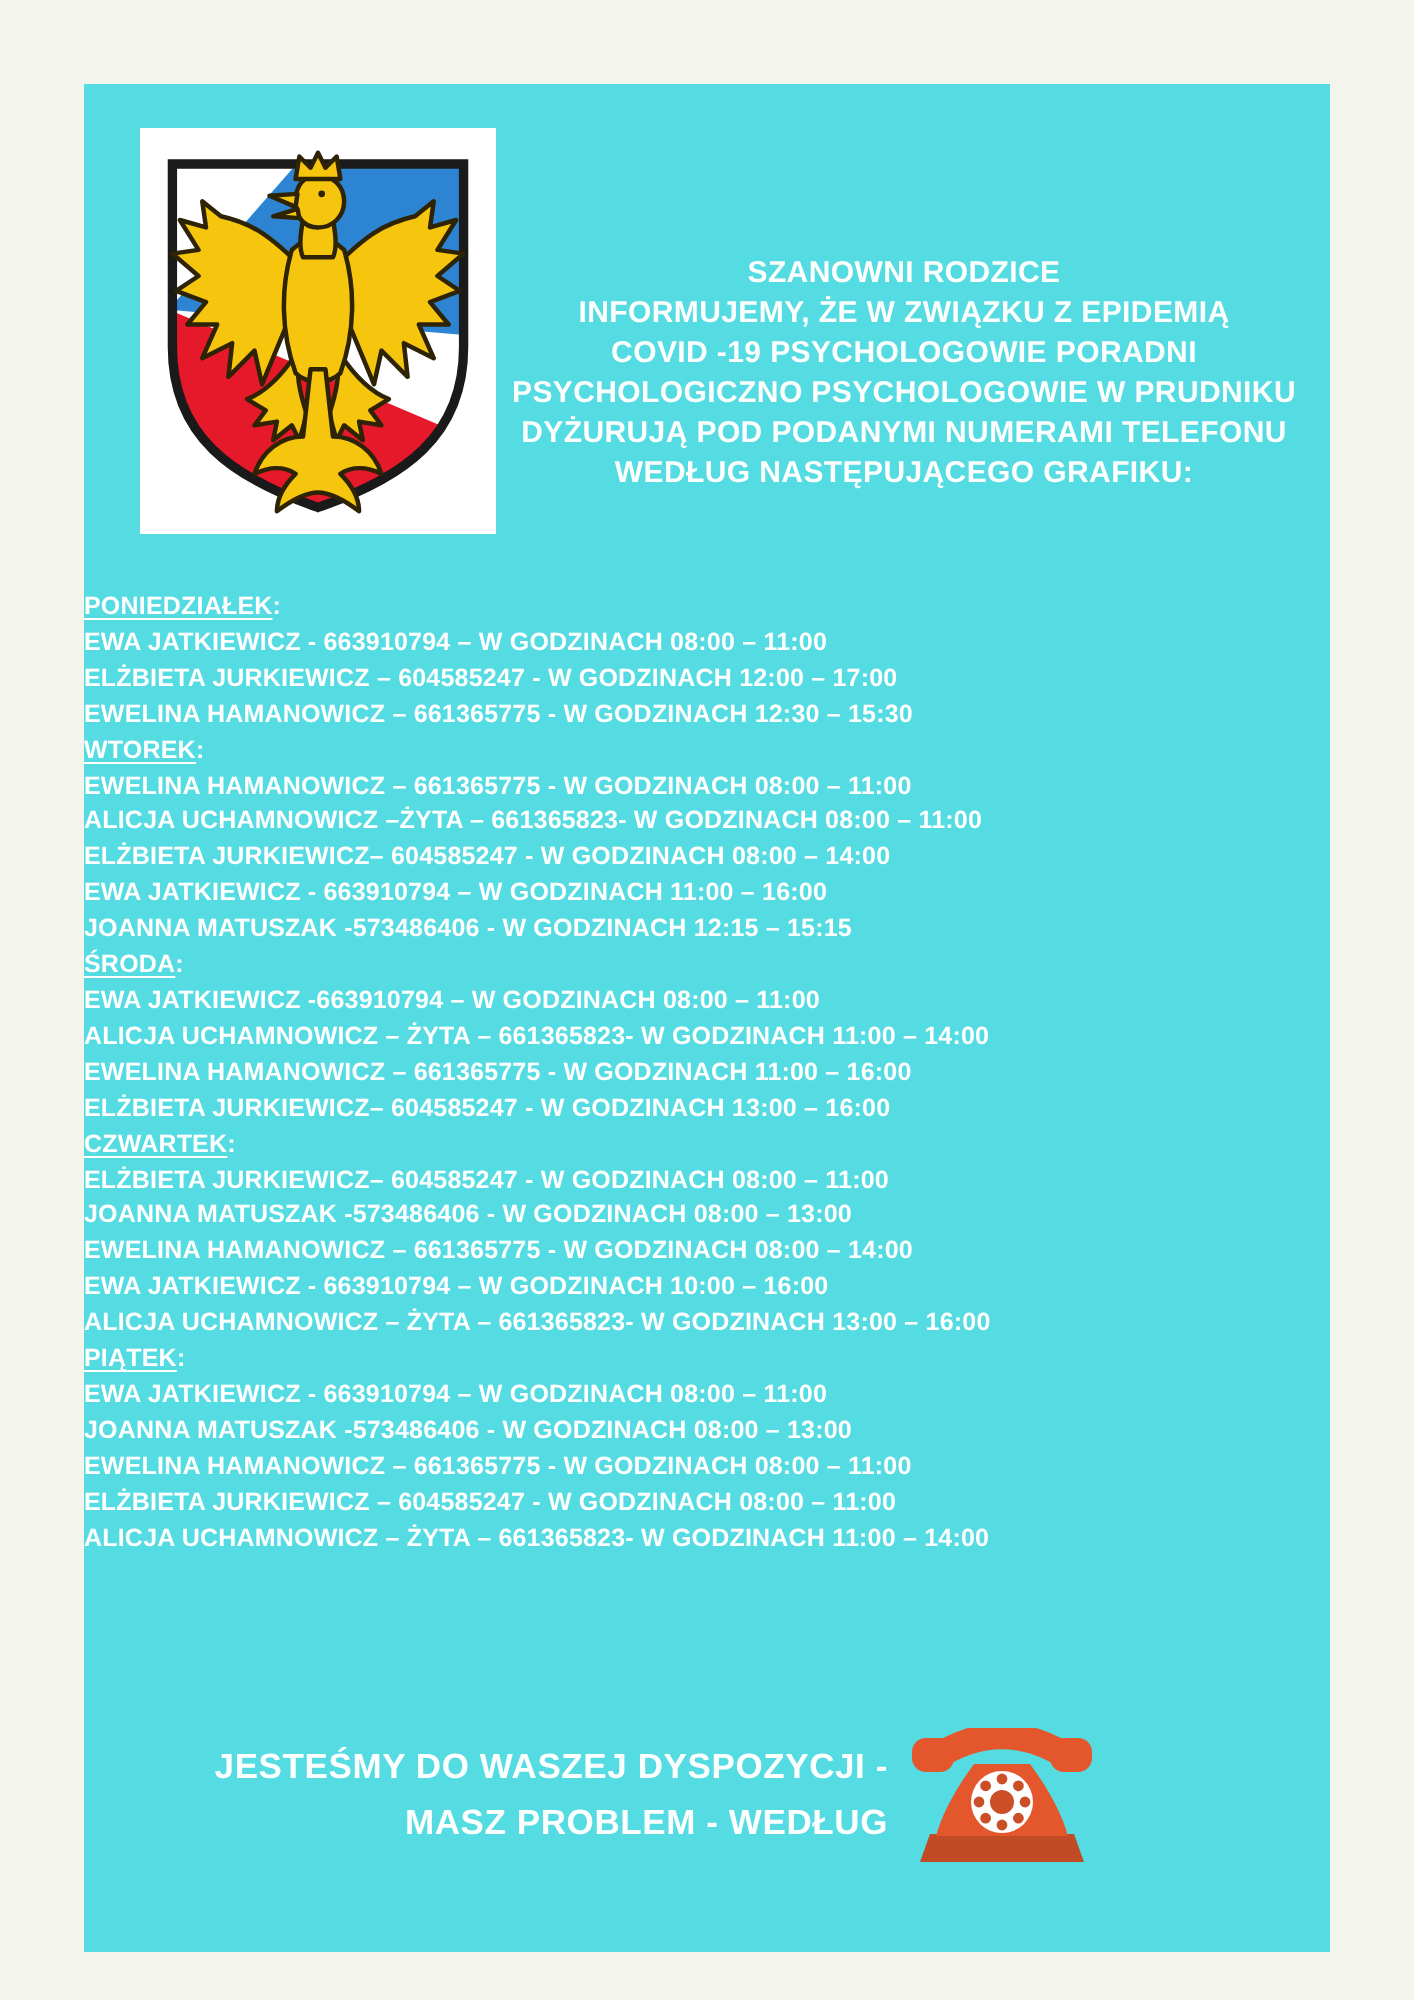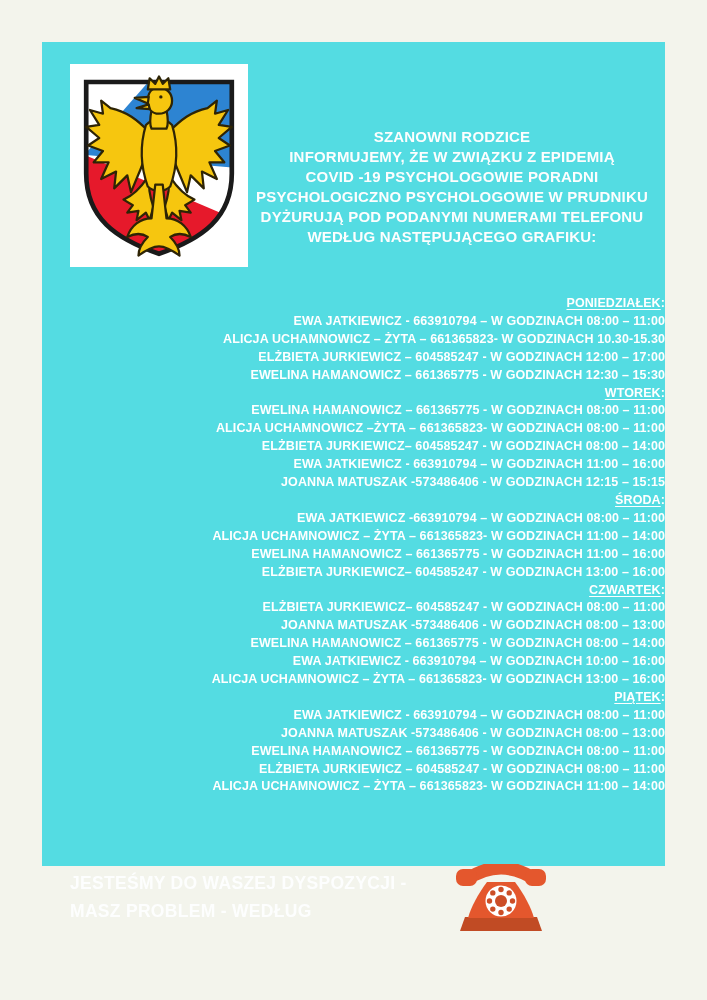--- a/index.html
+++ b/index.html
@@ -2,42 +2,42 @@
 <html><head>
 <meta charset="utf-8">
 <style>
   html,body{margin:0;padding:0;}
   body{
     width:707px;height:1000px;position:relative;overflow:hidden;
     background:#f3f4ec;
     font-family:"Liberation Sans",sans-serif;
   }
   .poster{
-    position:absolute;left:42px;top:42px;width:623px;height:824px;
+    position:absolute;left:42px;top:42px;width:623px;height:934px;
     background:#54dce2;
   }
   .logo-box{
     position:absolute;left:28px;top:22px;width:178px;height:203px;
     background:#ffffff;display:flex;align-items:center;justify-content:center;
   }
   .logo-box svg{display:block;}
   .title{
     position:absolute;left:188px;top:85px;width:444px;
     text-align:center;color:#fdfefe;font-weight:bold;
     font-size:15px;line-height:20px;letter-spacing:0.2px;
   }
   .schedule{
     position:absolute;left:0;top:253px;width:623px;
-    text-align:right;color:#ffffff;font-weight:bold;
+    text-align:left;color:#ffffff;font-weight:bold;
     font-size:12.5px;line-height:17.9px;letter-spacing:0.1px;
   }
   .day-name{text-decoration:underline;text-underline-offset:2px;}
   .footer-text{
     position:absolute;left:28px;top:827px;width:374px;
-    text-align:left;color:#fdfefe;font-weight:bold;
+    text-align:right;color:#fdfefe;font-weight:bold;
     font-size:17.5px;line-height:28px;letter-spacing:0.3px;
   }
   .phone{
     position:absolute;left:414px;top:822px;width:90px;height:70px;
   }
 </style>
 </head>
 <body>
 
 <div class="poster">
@@ -89,21 +89,20 @@
       <div>COVID -19 PSYCHOLOGOWIE PORADNI</div>
       <div>PSYCHOLOGICZNO PSYCHOLOGOWIE W PRUDNIKU</div>
       <div>DYŻURUJĄ POD PODANYMI NUMERAMI TELEFONU</div>
       <div>WEDŁUG NASTĘPUJĄCEGO GRAFIKU:</div>
     </div>
 
   <div class="schedule">
       <div class="day-block">
         <div><span class="day-name">PONIEDZIAŁEK</span><span>:</span></div>
         <div>EWA JATKIEWICZ - 663910794 – W GODZINACH 08:00 – 11:00</div>
-        <div>ALICJA UCHAMNOWICZ – ŻYTA – 661365823- W GODZINACH 10.30-15.30</div>
         <div>ELŻBIETA JURKIEWICZ – 604585247 - W GODZINACH 12:00 – 17:00</div>
         <div>EWELINA HAMANOWICZ – 661365775 - W GODZINACH 12:30 – 15:30</div>
       </div>
       <div class="day-block">
         <div><span class="day-name">WTOREK</span><span>:</span></div>
         <div>EWELINA HAMANOWICZ – 661365775 - W GODZINACH 08:00 – 11:00</div>
         <div>ALICJA UCHAMNOWICZ –ŻYTA – 661365823- W GODZINACH 08:00 – 11:00</div>
         <div>ELŻBIETA JURKIEWICZ– 604585247 - W GODZINACH 08:00 – 14:00</div>
         <div>EWA JATKIEWICZ - 663910794 – W GODZINACH 11:00 – 16:00</div>
         <div>JOANNA MATUSZAK -573486406 - W GODZINACH 12:15 – 15:15</div>

